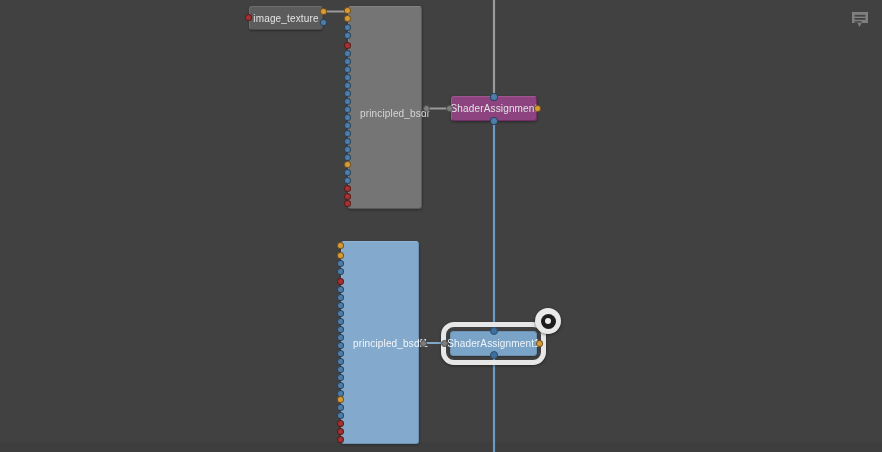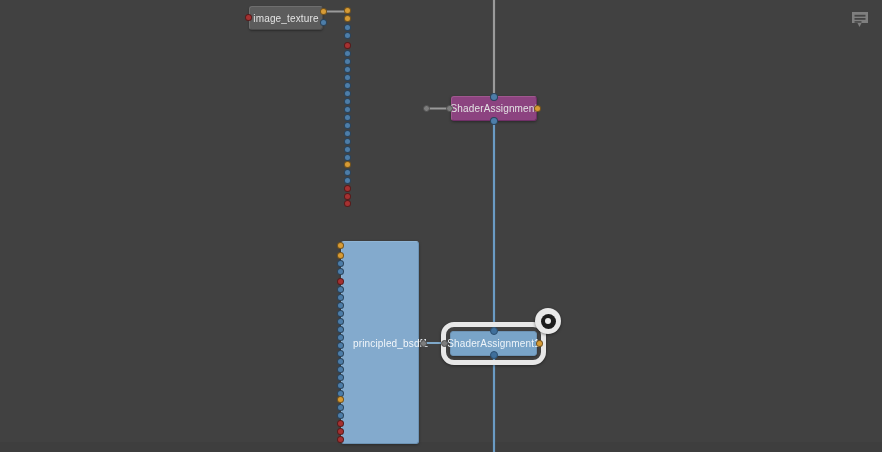--- a/index.html
+++ b/index.html
@@ -201,20 +201,23 @@
     <line x1="424" y1="343" x2="448" y2="343" stroke="#7fa8c9" stroke-width="2"></line>
   </svg>
 
   <div class="node node-small" style="left:249px; top:6px; width:74px; height:24px;">
     <span class="node-label">image_texture</span>
   </div>
   <div class="port port-red" style="left:245px; top:14px;"></div>
   <div class="port port-orange" style="left:320px; top:8px;"></div>
   <div class="port port-blue" style="left:320px; top:19px;"></div>
 
+  <div class="node node-big-gray" style="left:348px; top:6px; width:74px; height:203px;">
+    <span class="node-label" style="top:101px;">principled_bsdf</span>
+  </div>
   <div id="ports-principled-bsdf">
       <div class="port port-orange" style="position: absolute; left: 344px; top: 7px;"></div>
       <div class="port port-orange" style="position: absolute; left: 344px; top: 15px;"></div>
       <div class="port port-blue" style="position: absolute; left: 344px; top: 24px;"></div>
       <div class="port port-blue" style="position: absolute; left: 344px; top: 32px;"></div>
       <div class="port port-red" style="position: absolute; left: 344px; top: 42px;"></div>
       <div class="port port-blue" style="position: absolute; left: 344px; top: 50px;"></div>
       <div class="port port-blue" style="position: absolute; left: 344px; top: 58px;"></div>
       <div class="port port-blue" style="position: absolute; left: 344px; top: 66px;"></div>
       <div class="port port-blue" style="position: absolute; left: 344px; top: 74px;"></div>

